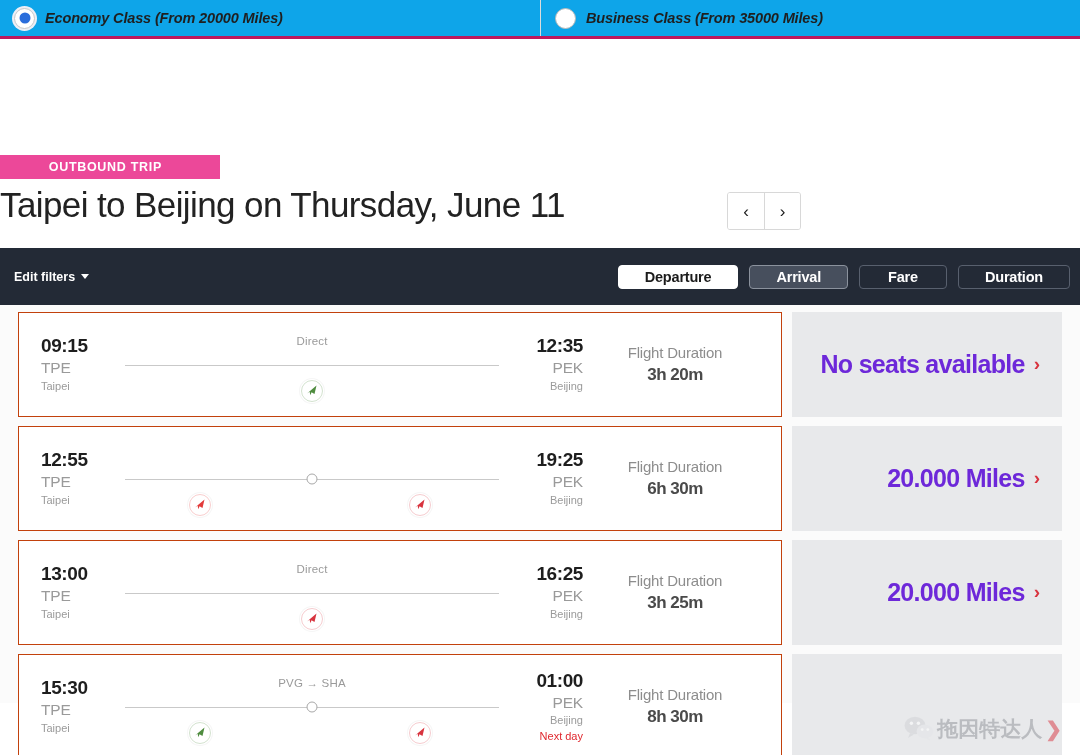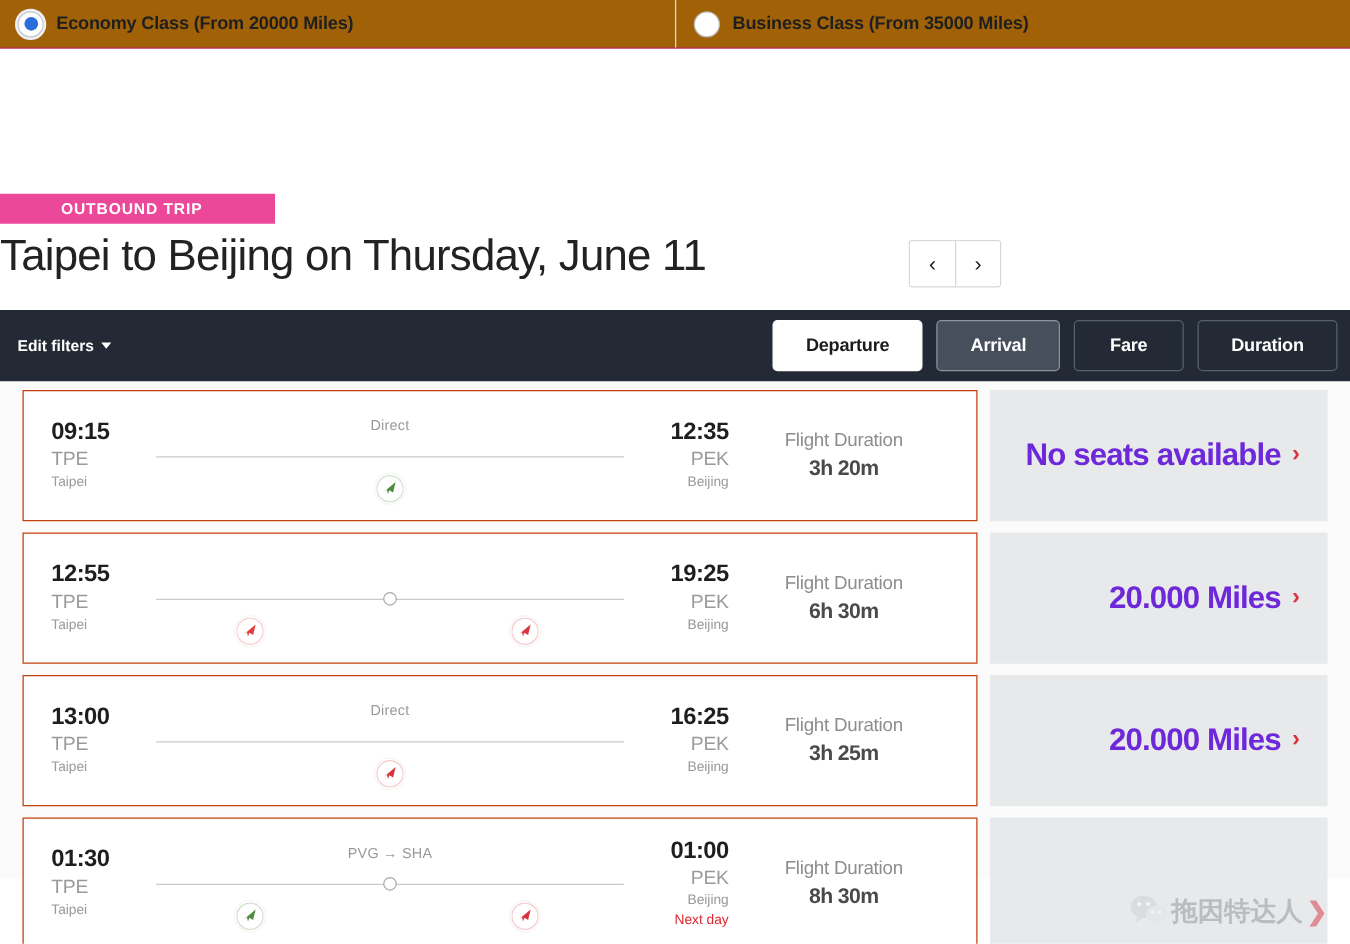--- a/index.html
+++ b/index.html
@@ -14,22 +14,23 @@
     font-family: "Liberation Sans", sans-serif;
     background: #ffffff;
     color: #333;
     position: relative;
   }
 
   
   .cabin-bar {
     display: flex;
     height: 39px;
-    border-bottom: 1px solid #be185d;
-    background: #a16207;
+    border-bottom: 3px solid #be185d;
+    background: #0ea5e9;
+    font-style: italic;
   }
   .cabin-option {
     flex: 1 1 50%;
     display: flex;
     align-items: center;
     gap: 10px;
     padding-left: 14px;
     cursor: pointer;
   }
   .cabin-option + .cabin-option {
@@ -143,21 +144,21 @@
     border-left: 4.5px solid transparent;
     border-right: 4.5px solid transparent;
     border-top: 5px solid #ffffff;
   }
   .sort-buttons {
     margin-left: auto;
     display: flex;
     gap: 11px;
   }
   .sort-btn {
-    height: 41px;
+    height: 24px;
     min-width: 88px;
     padding: 0 26px;
     border-radius: 4px;
     font-size: 14.5px;
     font-weight: bold;
     background: transparent;
     border: 1px solid #58606e;
     color: #ffffff;
     cursor: pointer;
     font-family: "Liberation Sans", sans-serif;
@@ -482,21 +483,21 @@
       </div>
     </div>
     <div class="price-panel">
       <span class="price-text">20.000 Miles</span>
       <span class="price-chevron">›</span>
     </div>
     </div>
     <div class="flight-row">
     <div class="flight-card">
       <div class="endpoint dep">
-        <div class="ep-time">01:30</div>
+        <div class="ep-time">15:30</div>
         <div class="ep-code">TPE</div>
         <div class="ep-city">Taipei</div>
       </div>
       <div class="route">
         <div class="route-stops">PVG → SHA</div>
         <div class="route-line"></div>
         <span class="route-dot"></span>
 
     <span class="carrier" style="left:21%">
       <svg width="22" height="22" viewBox="0 0 22 22">

